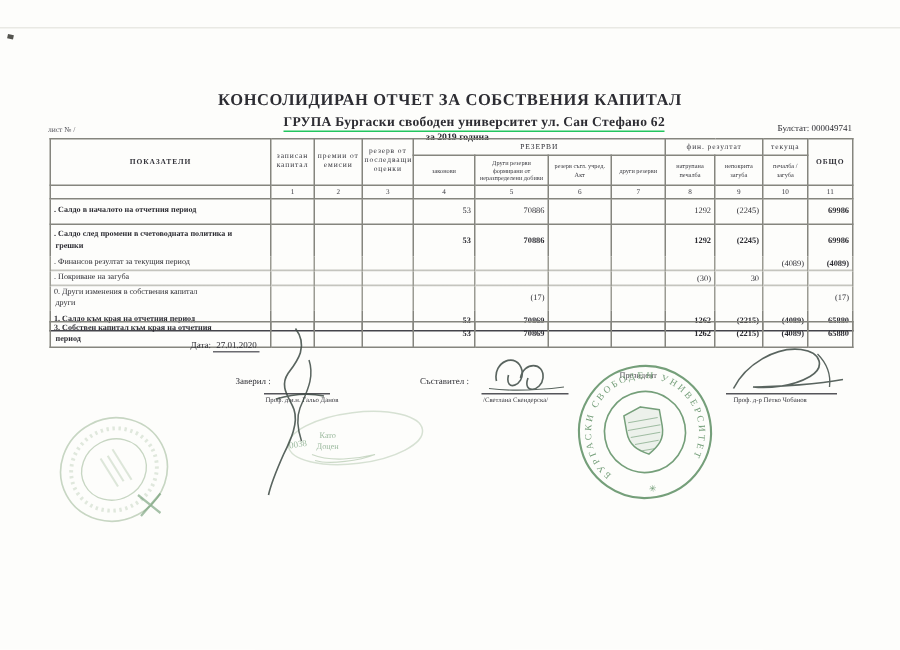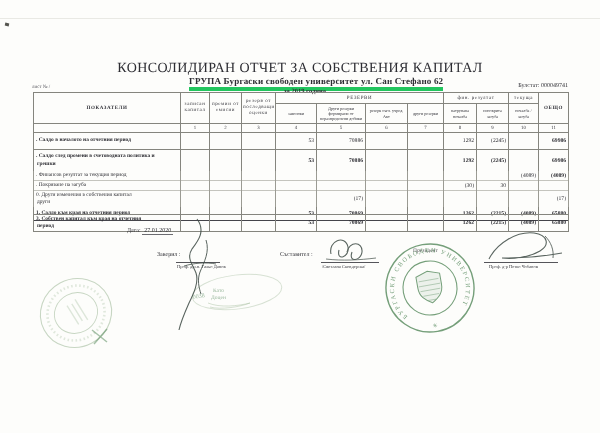--- a/index.html
+++ b/index.html
@@ -3,22 +3,22 @@
 <meta charset="utf-8">
 <style>
   html,body{margin:0;padding:0;}
   body{width:600px;height:433px;background:#ffffff;font-family:"Liberation Serif","DejaVu Serif",serif;}
   #page{position:relative;width:600px;height:433px;background:#fdfdfb;overflow:hidden;color:#2d2d33;text-rendering:geometricPrecision;}
   .abs{position:absolute;}
   .scanline{left:0;top:18px;width:600px;height:1px;background:#e9e9e4;}
   .speck{left:5px;top:23px;width:4px;height:3px;background:#55554f;transform:rotate(12deg);}
   .sheet{left:32px;top:85px;font-size:5px;color:#55555c;}
   .bulstat{right:32px;top:83px;font-size:6px;}
-  .title{left:10px;top:61px;width:580px;text-align:center;font-size:14px;font-weight:normal;letter-spacing:.4px;}
-  .subtitle{left:189px;top:76px;font-size:9px;font-weight:bold;letter-spacing:.2px;border-bottom:4px solid #22c55e;padding-bottom:1px;}
+  .title{left:10px;top:61px;width:580px;text-align:center;font-size:11px;font-weight:bold;letter-spacing:.4px;}
+  .subtitle{left:189px;top:76px;font-size:9px;font-weight:bold;letter-spacing:.2px;border-bottom:1px solid #22c55e;padding-bottom:1px;}
   .period{left:5px;top:88px;width:600px;text-align:center;font-size:6.5px;font-weight:bold;}
   table{border-collapse:collapse;table-layout:fixed;width:535px;border:1.2px solid #3c3c42;background:transparent;}
   td{border:1px solid #85857e;overflow:hidden;vertical-align:middle;padding:0;}
   .tbl1{left:33px;top:92px;}
   .tbl2{left:33px;top:214px;}
   .indic{font-size:6px;font-weight:bold;letter-spacing:1.5px;text-align:center;}
   .hgrp td, td.hgrp{font-size:5px;text-align:center;letter-spacing:.6px;height:10px;color:#33333a;}
   .sub{font-size:4.2px;text-align:center;line-height:1.2;padding:0 1px;color:#3a3a40;}
   .hs td{height:19px;}
   .obsho{font-size:5.2px;font-weight:bold;text-align:center;}

